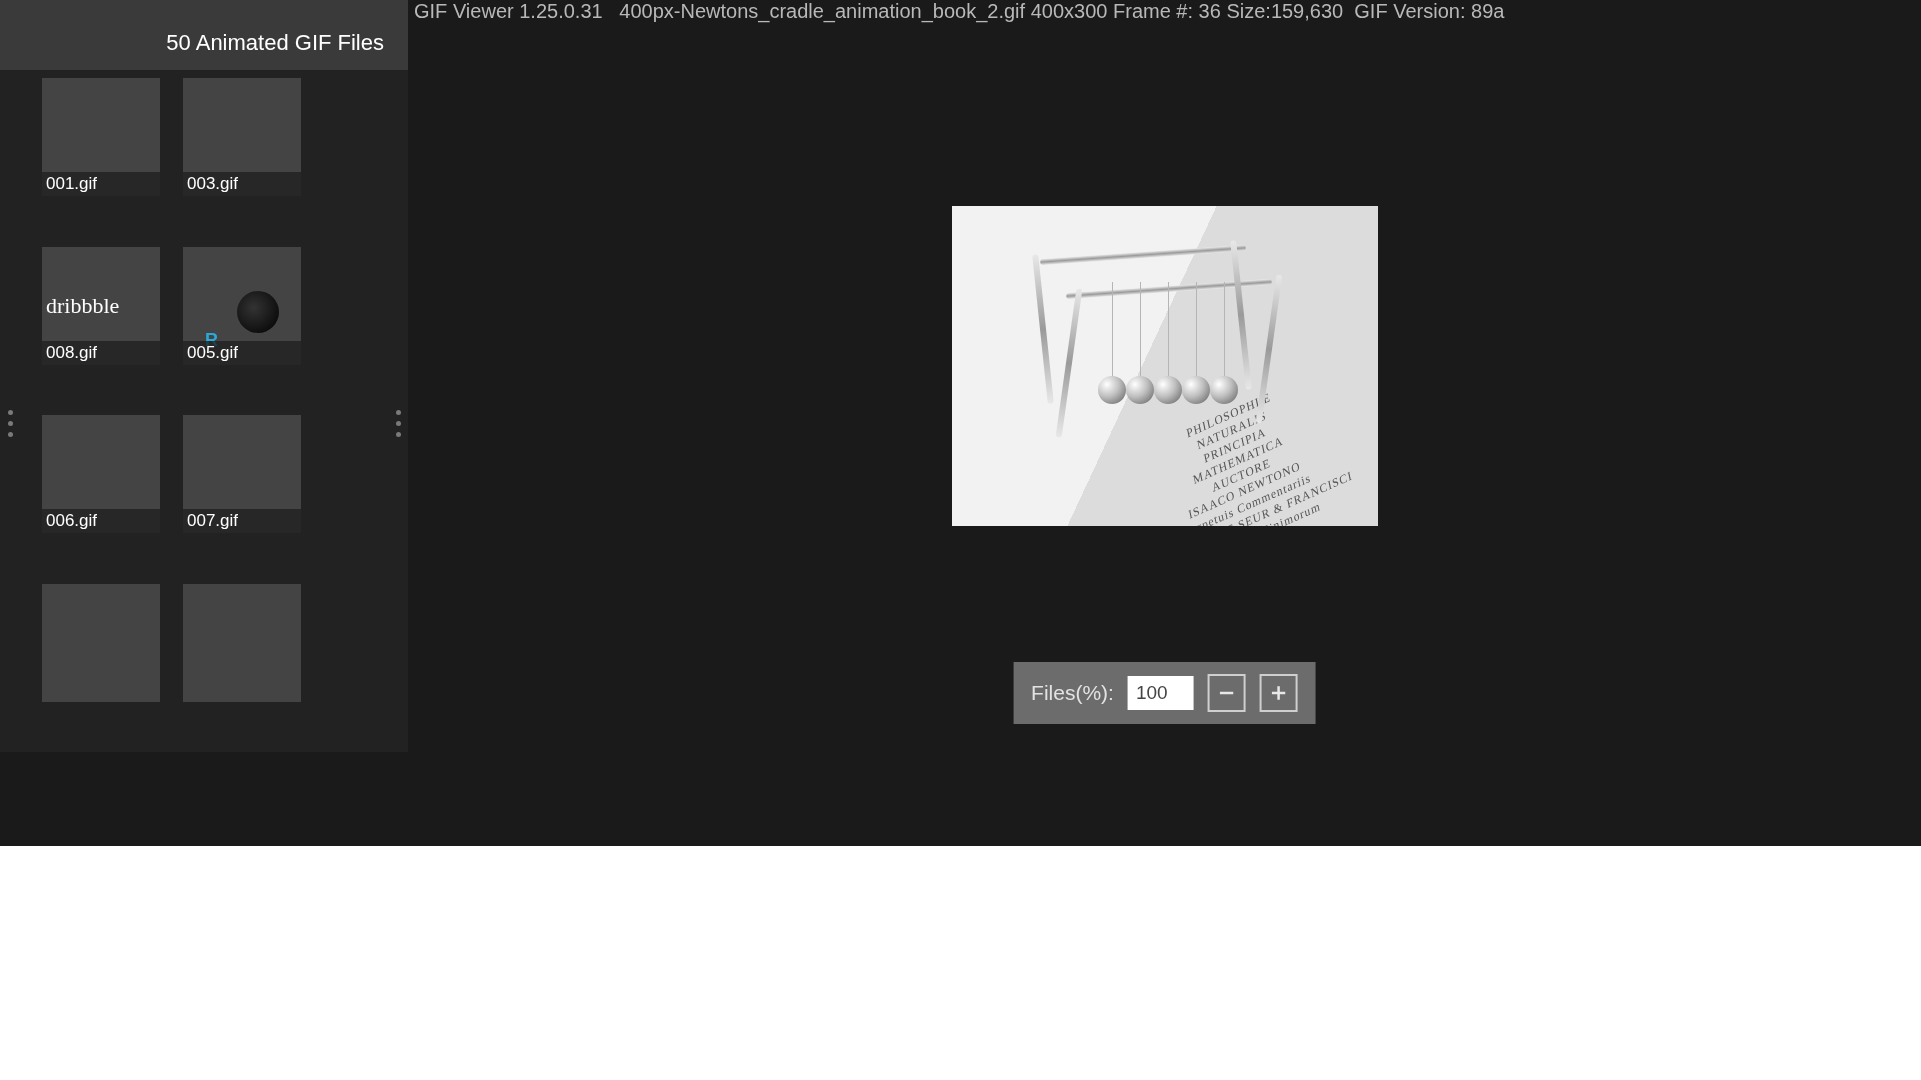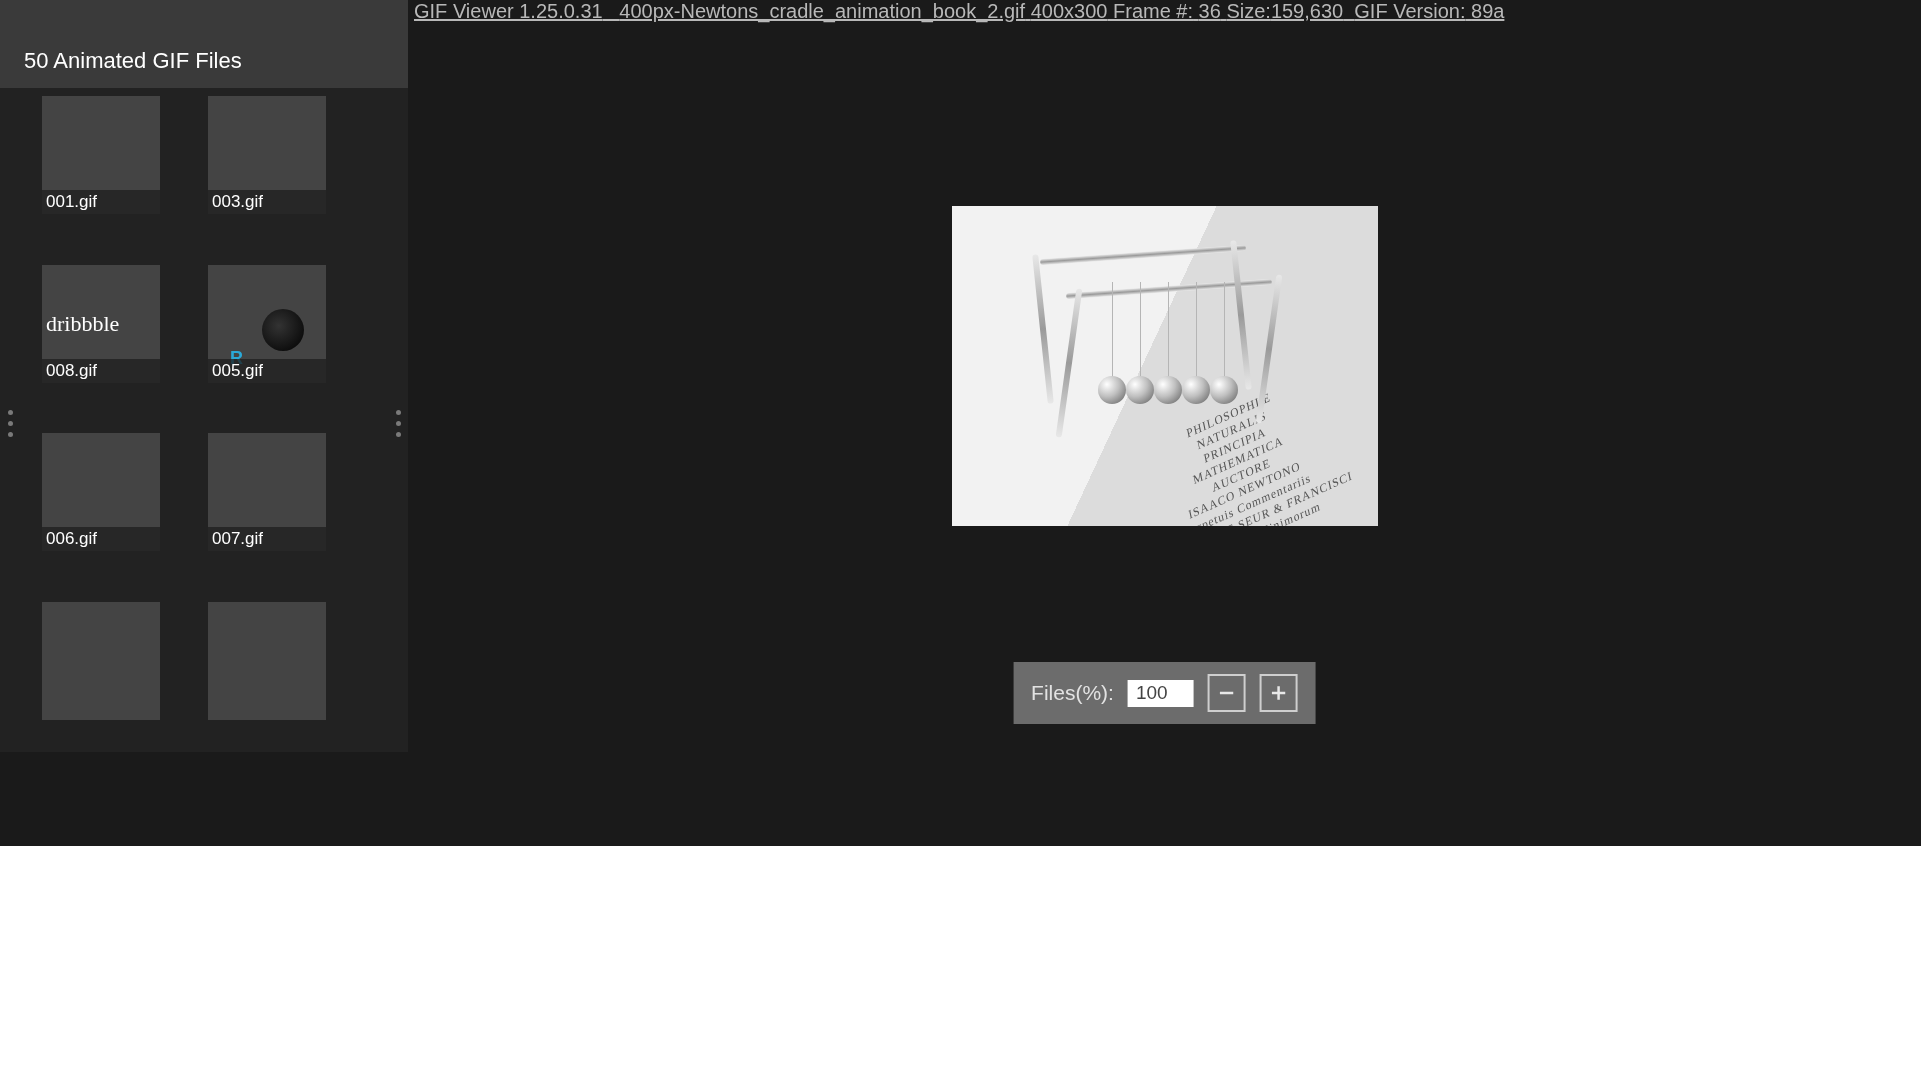--- a/index.html
+++ b/index.html
@@ -5,22 +5,22 @@
   * { margin:0; padding:0; box-sizing:border-box; font-family:"Segoe UI", Arial, sans-serif; }
   body { width:1921px; height:1080px; background:#1a1a1a; overflow:hidden; color:#fff; }
 
   
   .sidebar { position:absolute; left:0; top:0; width:408px; height:752px; background:#222; }
   .sb-header { background:#3a3a3a; padding:16px 24px 14px 24px; }
   .sb-toprow { display:flex; align-items:center; gap:46px; }
   .root-btn { border:2px solid #fff; background:transparent; color:#fff; font-size:19px; padding:6px 14px; cursor:pointer; }
   .back-circle { width:44px; height:44px; border:2px solid #fff; border-radius:50%; display:flex; align-items:center; justify-content:center; cursor:pointer; }
   .back-circle svg { stroke:#fff; fill:none; stroke-width:2; }
-  .sb-count { font-size:22px; color:#fff; margin-top:32px; }
-  .thumbs { padding:8px 24px 0 42px; display:grid; grid-template-columns:repeat(2,118px); gap:22px 48px; overflow:hidden; height:660px; }
+  .sb-count { font-size:22px; color:#fff; margin-top:14px;text-align:right; }
+  .thumbs { padding:8px 24px 0 42px; display:grid; grid-template-columns:repeat(2,118px); gap:22px 23px; overflow:hidden; height:660px; }
   .thumb { width:118px; height:118px; position:relative; cursor:pointer; }
   .thumb .imgbox { width:100%; height:100%; background:#444; display:block; }
   .thumb .cap { position:absolute; left:0; bottom:0; width:100%; background:rgba(30,30,30,.75); color:#fff; font-size:17px; padding:2px 4px; white-space:nowrap; overflow:hidden; }
   
   .t0{background:linear-gradient(135deg,#8c6c85 40%,#d3b9bb 40%,#d3b9bb 70%,#5a3d64 70%);}
   .t1{background:radial-gradient(circle at 50% 50%,#5a1540,#1a041a 80%);}
   .t2{background:radial-gradient(circle at 35% 45%,#4db3ec 55%,#fff 56%,#fff 58%,#4db3ec 59%),radial-gradient(circle at 75% 30%,#fff 8%,transparent 9%),#4db3ec;}
   .t3{background:#000;color:#fff;}
   .t4{background:#8fc221;}
   .t5{background:#000;}
@@ -32,21 +32,21 @@
   .t3::after{content:"dribbble";position:absolute;left:4px;top:46px;font-family:cursive;font-size:22px;color:#fff;}
   .t4::after{content:"";position:absolute;right:14px;bottom:26px;width:38px;height:24px;background:#fff;border-radius:14px;}
   .t5::after{content:"R";position:absolute;left:22px;bottom:14px;font-size:18px;color:#2aa9d8;font-weight:bold;}
   .t5::before{content:"";position:absolute;left:54px;top:44px;width:42px;height:42px;border-radius:50%;background:radial-gradient(circle at 40% 40%,#333,#000);}
   .grip-dots{position:absolute;top:410px;display:flex;flex-direction:column;gap:6px;}
   .grip-dots span{width:5px;height:5px;background:#7a7a7a;border-radius:50%;}
   .grip-left{left:8px;} .grip-right{left:396px;}
 
   
   .viewer { position:absolute; left:408px; top:0; right:0; height:752px; background:#1a1a1a; }
-  .info-bar { color:#b8b8b8; font-size:20px; padding:0 6px; white-space:nowrap;text-decoration:underline; }
+  .info-bar { color:#b8b8b8; font-size:20px; padding:0 6px; white-space:nowrap; }
   .canvas { position:absolute; left:0; top:26px; right:0; bottom:46px; display:flex; align-items:center; justify-content:center; }
   .gif-box { width:426px; height:320px; background:#eee; position:relative; overflow:hidden; }
   .book { position:absolute; left:0; top:0; width:100%; height:100%;
     background:
       linear-gradient(115deg,#f2f2f2 0 46%,#dcdcdc 46% 100%);
   }
   .book::after{ 
     content:"PHILOSOPHIÆ\A NATURALIS\A PRINCIPIA\A MATHEMATICA\A AUCTORE\A ISAACO NEWTONO\A Perpetuis Commentariis\A PP. THOMÆ LE SEUR & FRANCISCI\A Ex Gallicana Minimorum";
     white-space:pre; position:absolute; right:20px; bottom:28px;
     transform:rotate(-24deg) skewX(-12deg); transform-origin:bottom right;
@@ -65,21 +65,21 @@
     background:radial-gradient(circle at 32% 30%,#fff,#bfbfbf 45%,#5a5a5a);}
   .b1{left:80px;top:128px;} .b2{left:108px;top:128px;} .b3{left:136px;top:128px;}
   .b4{left:164px;top:128px;} .b5{left:192px;top:128px;}
   .string{position:absolute;width:1px;height:96px;background:#b5b5b5;top:34px;}
   .s1{left:94px;} .s2{left:122px;} .s3{left:150px;} .s4{left:178px;} .s5{left:206px;}
 
   
   .speed-box { position:absolute; left:50%; bottom:28px; transform:translateX(-50%);
     background:#6c6c6c; padding:12px 18px; display:flex; align-items:center; gap:14px; }
   .speed-box .lbl{font-size:21px;color:#e2e2e2;}
-  .speed-box input{width:66px;height:27px;border:none;background:#fff;color:#444;font-size:19px;padding:0 8px;}
+  .speed-box input{width:66px;height:34px;border:none;background:#fff;color:#444;font-size:19px;padding:0 8px;}
   .sq-btn{width:38px;height:38px;border:2px solid #cfcfcf;background:transparent;display:flex;align-items:center;justify-content:center;cursor:pointer;}
   .sq-btn svg{stroke:#e8e8e8;stroke-width:3;}
 
   
   .appbar { position:absolute; left:0; bottom:0; width:100%; height:94px; background:#6b6b6b; display:flex; align-items:center; }
   .ab-left{display:flex;gap:56px;padding-left:32px;}
   .ab-right{display:flex;gap:52px;margin-left:auto;padding-right:32px;}
   .ab-btn{display:flex;flex-direction:column;align-items:center;gap:6px;color:#fff;cursor:pointer;}
   .ab-btn.disabled{opacity:.45;cursor:default;}
   .ab-circle{width:42px;height:42px;border:2px solid #fff;border-radius:50%;display:flex;align-items:center;justify-content:center;}

